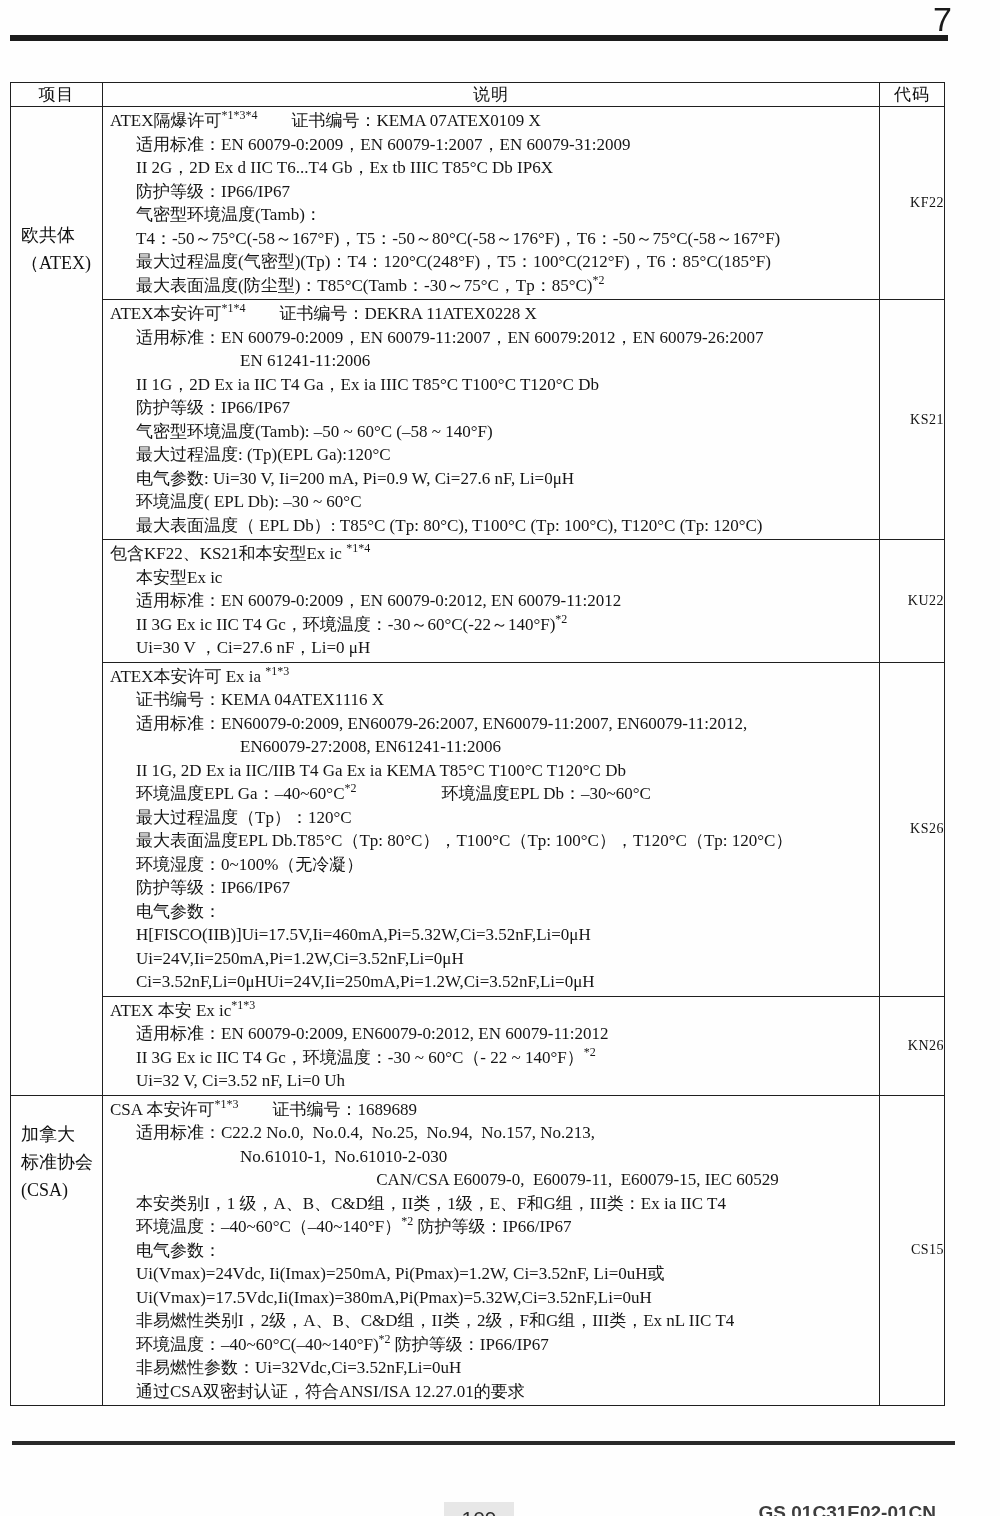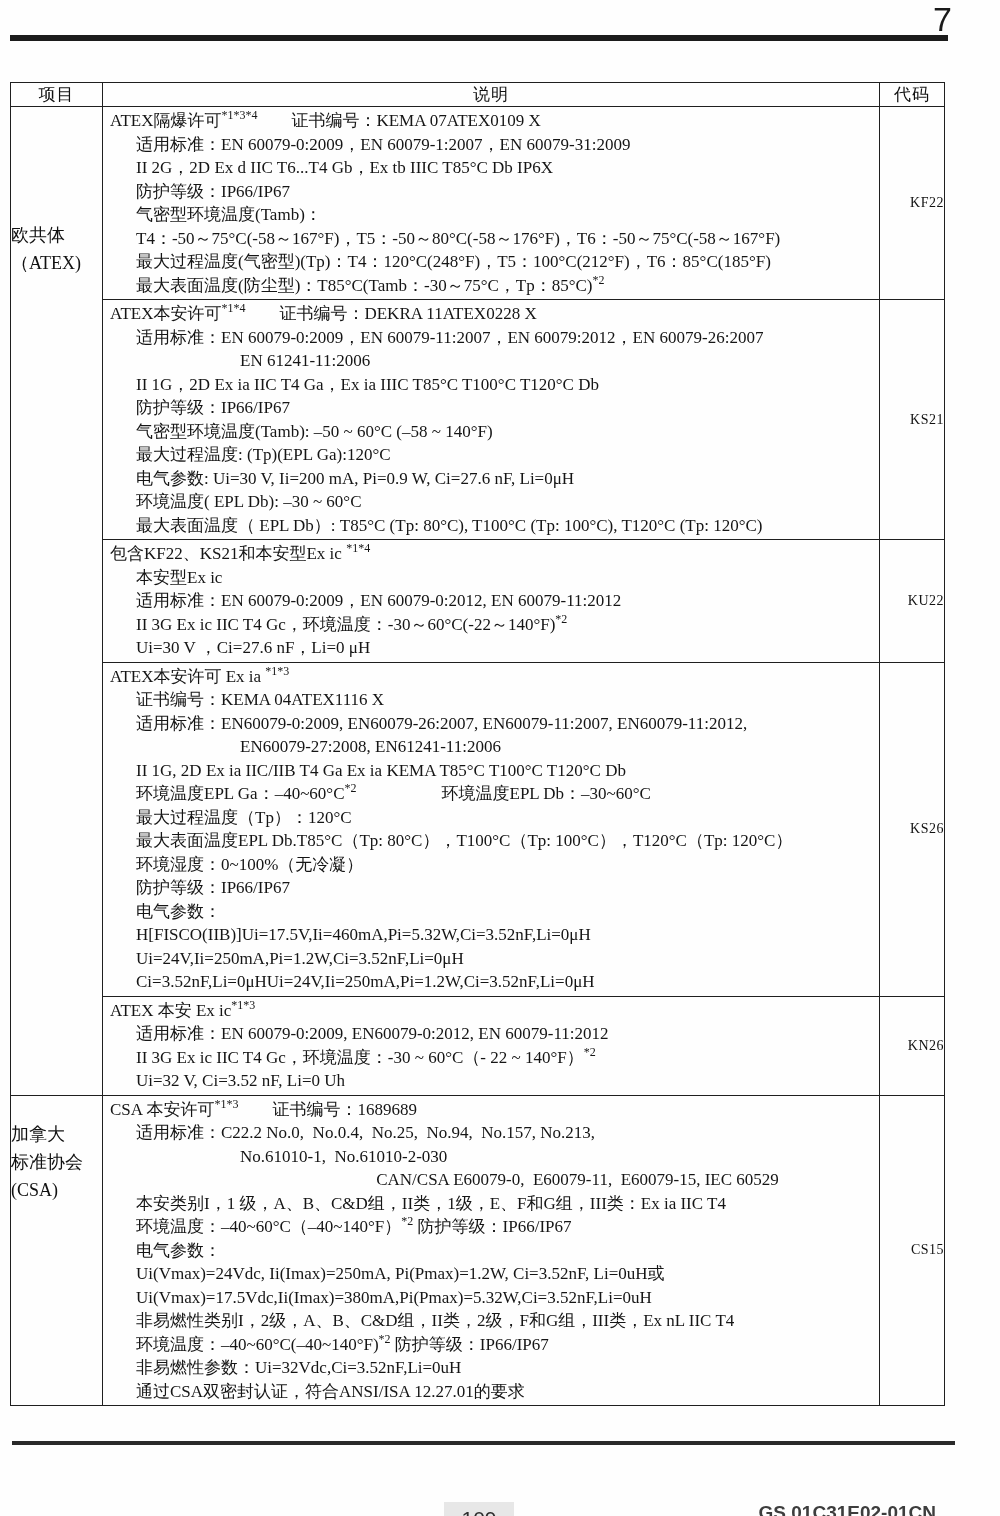--- a/index.html
+++ b/index.html
@@ -38,21 +38,21 @@
     border: 1.5px solid #1f1f1f;
   }
   .cert-table th {
     font-weight: 400; font-size: 17px;
     height: 23px; text-align: center;
     letter-spacing: 1px;
   }
   td.item-cell {
     vertical-align: top;
     font-size: 18px; line-height: 28px;
-    padding-right: 4px;
+    padding-left: 10px; padding-right: 4px;
   }
   td.item-cell.g0 { padding-top: 114px; }
   td.item-cell.g1 { padding-top: 24px; }
 
   td.desc-cell { vertical-align: top; padding: 2px 4px 2px 0; }
   td.code-cell {
     text-align: right; vertical-align: middle;
     font-size: 14px; letter-spacing: 0.5px;
   }
   .line {

